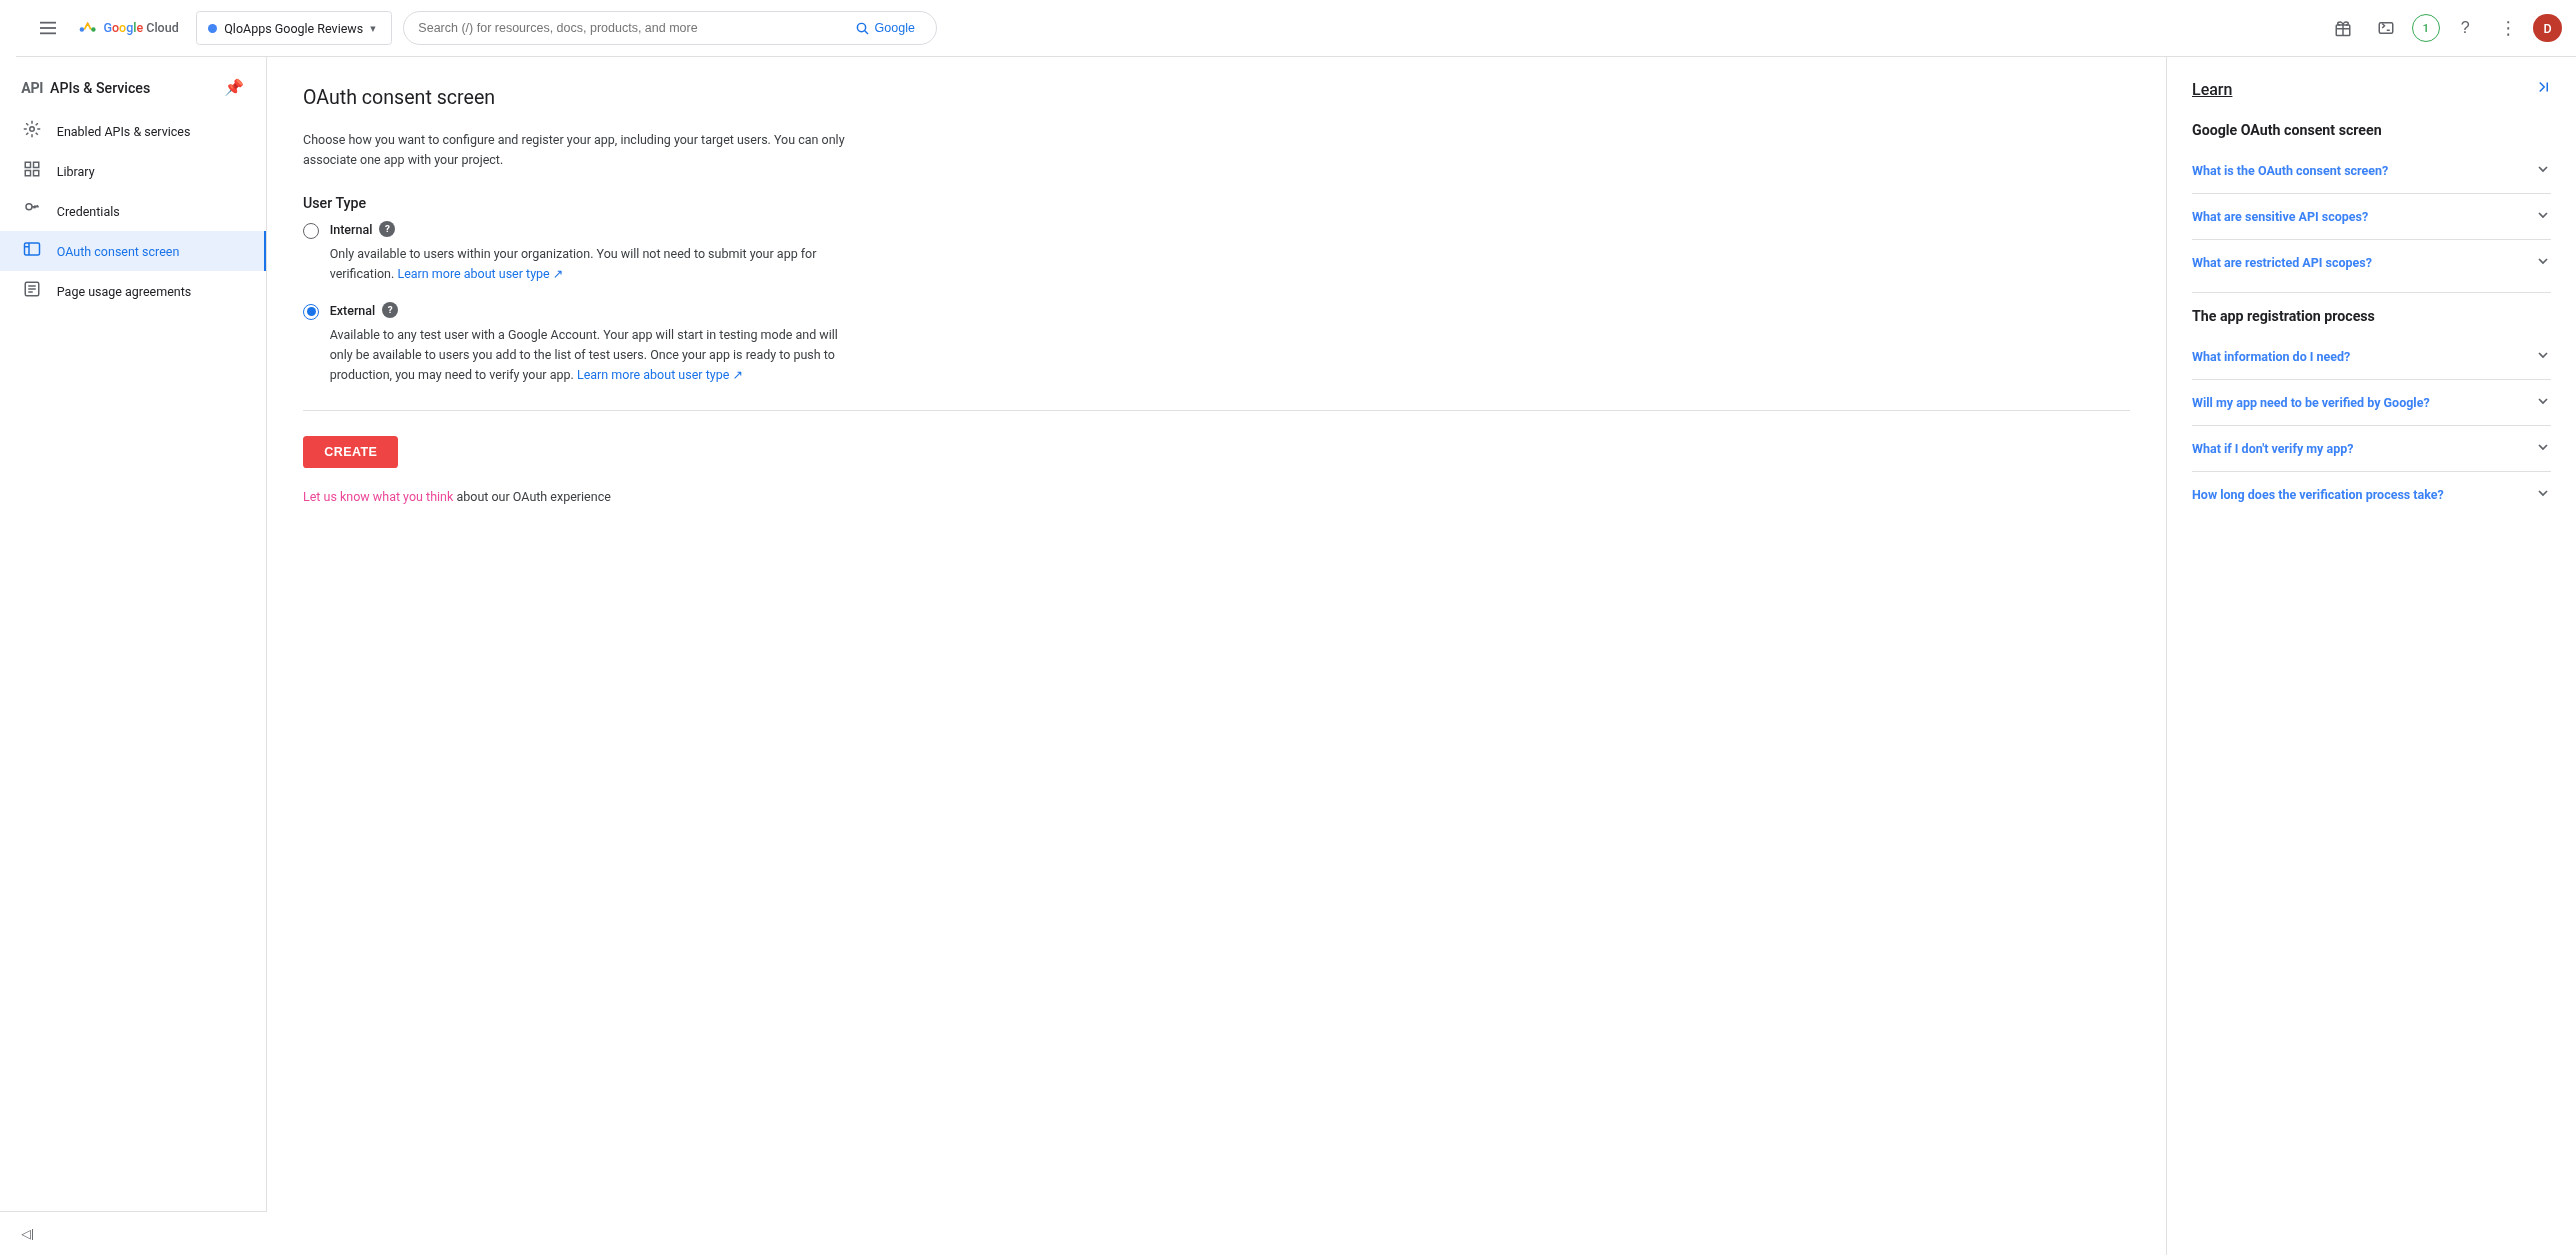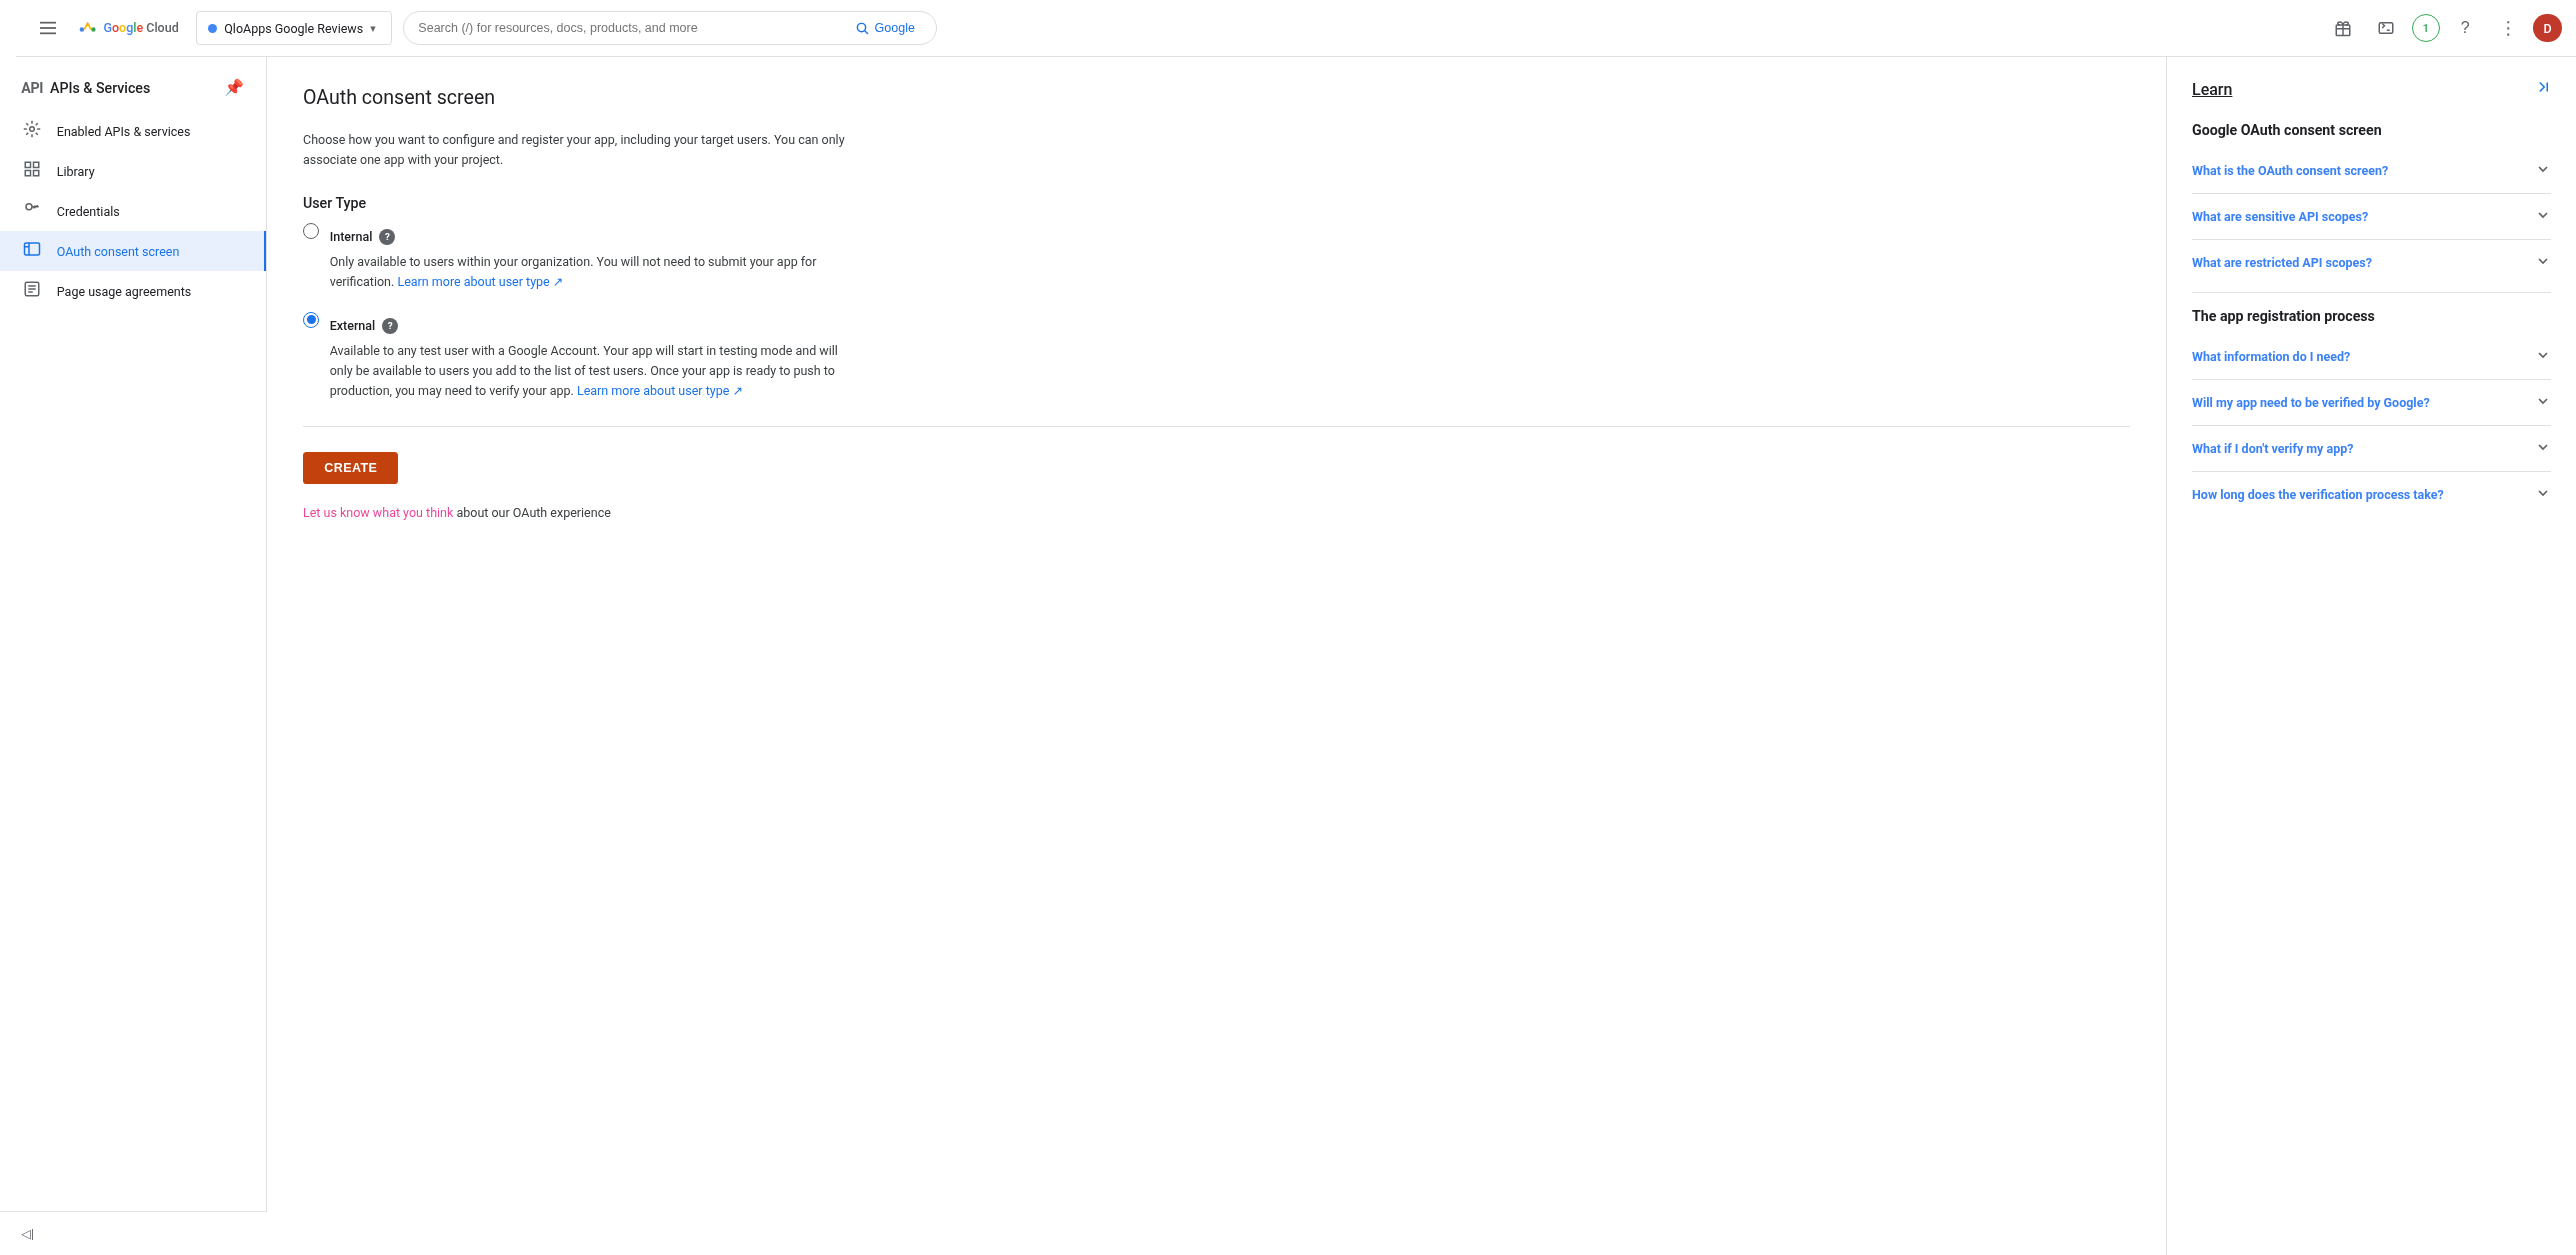--- a/index.html
+++ b/index.html
@@ -112,21 +112,21 @@
       padding: 28.5px 36px;
       border-right: 0.9px solid #e0e0e0;
     }
     .page-title { font-size: 19.6px; font-weight: 400; color: #202124; margin-bottom: 21.3px; }
     .description { font-size: 12.5px; color: #3c4043; line-height: 1.6; margin-bottom: 25px; max-width: 587px; }
 
     .section-title { font-size: 14.2px; font-weight: 500; color: #202124; margin-bottom: 10px; }
 
     .radio-group { display: flex; flex-direction: column; gap: 18px; }
     .radio-option { display: flex; align-items: flex-start; gap: 10.7px; }
-    .radio-label-row { display: flex; align-items: center; gap: 7.1px; margin-bottom: 7.1px; margin-top: 8px; }
+    .radio-label-row { display: flex; align-items: flex-end; gap: 7.1px; margin-bottom: 7.1px; }
     .radio-label { font-size: 12.5px; font-weight: 500; color: #202124; }
     .radio-desc { font-size: 12.5px; color: #3c4043; line-height: 1.6; max-width: 516px; }
     .radio-link { color: #1a73e8; text-decoration: none; }
 
     
     .radio-input {
       width: 16px; height: 16px; border-radius: 50%;
       border: 1.8px solid #5f6368; margin-top: 1.8px;
       flex-shrink: 0; cursor: pointer;
       display: flex; align-items: center; justify-content: center;
@@ -141,21 +141,21 @@
       width: 16px; height: 16px; border-radius: 50%;
       background: #5f6368; color: #fff;
       font-size: 9.8px; font-weight: 700;
       display: flex; align-items: center; justify-content: center;
       cursor: pointer; flex-shrink: 0;
     }
 
     .divider-line { border: none; border-top: 0.9px solid #e0e0e0; margin: 25px 0; }
 
     .create-button {
-      background: #c2410c; color: #fff;
+      background: #ef4444; color: #fff;
       border: none; border-radius: 3.6px;
       padding: 9px 21.3px; font-size: 12.5px; font-weight: 600;
       cursor: pointer; letter-spacing: 0.4px;
       margin-bottom: 21.3px;
     }
 
     .feedback-line { font-size: 12.5px; color: #3c4043; }
     .feedback-link { color: #ec4899; text-decoration: none; }
 
     

